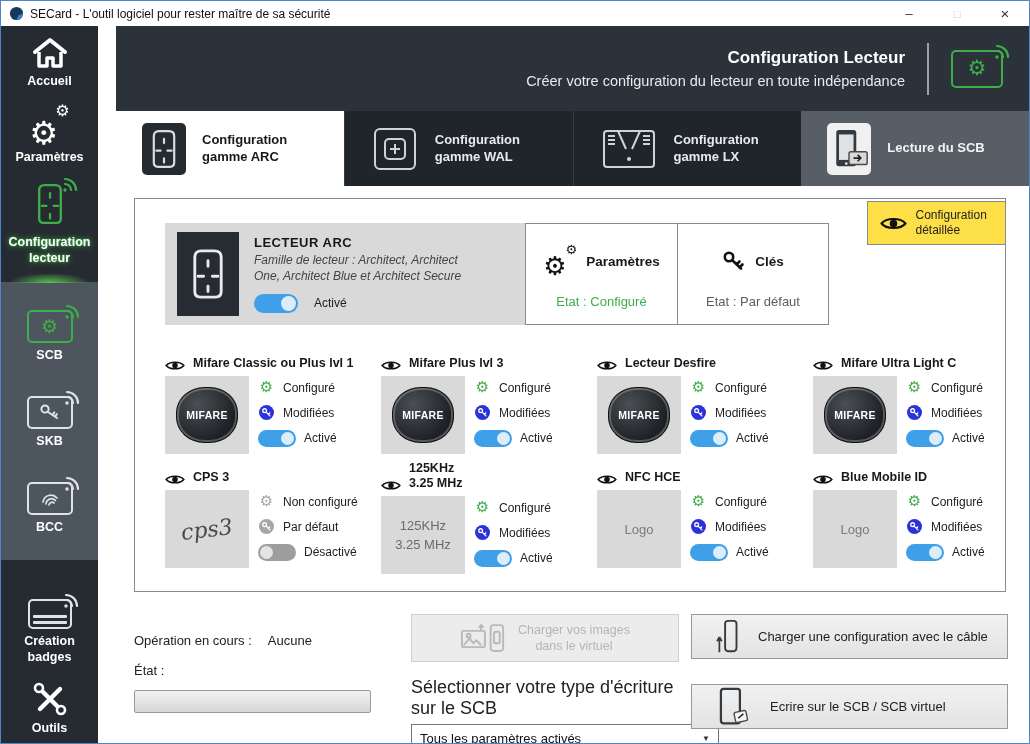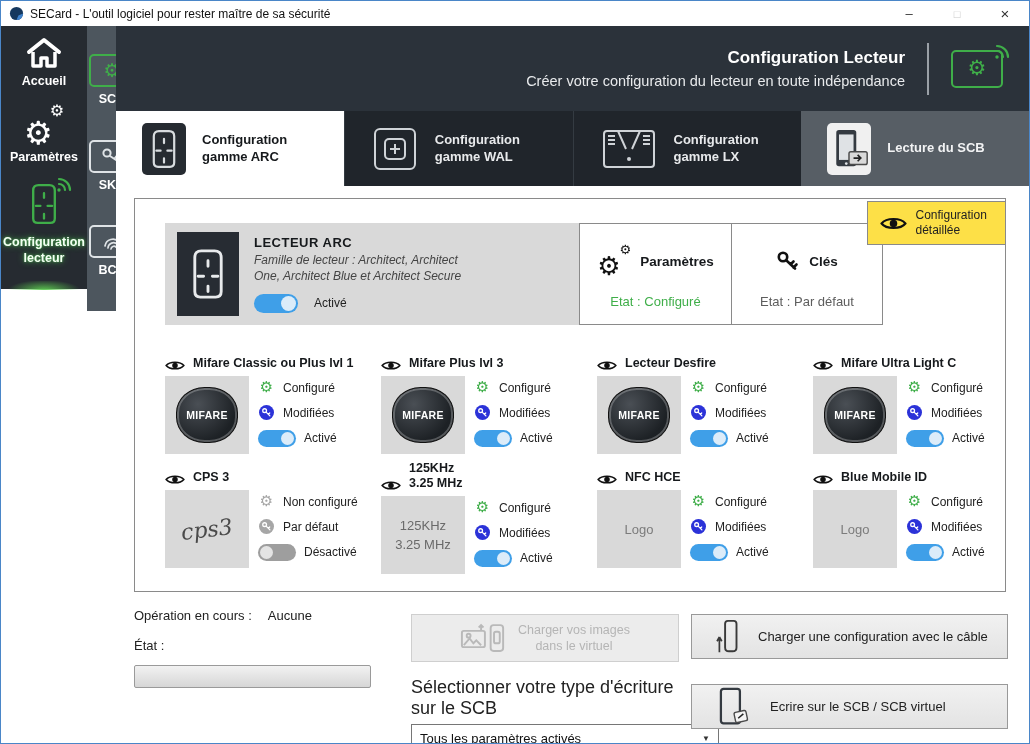--- a/index.html
+++ b/index.html
@@ -9,21 +9,21 @@
   
   .titlebar{height:25px;background:#fff;display:flex;align-items:center;padding-left:8px;position:relative;}
   .app-ic{width:15px;height:15px;margin-right:6px;}
   .tb-title{font-size:12px;color:#111;}
   .tb-controls{position:absolute;right:0;top:0;height:25px;display:flex;}
   .tb-btn{width:48px;height:25px;display:flex;align-items:center;justify-content:center;font-size:13px;color:#333;}
   .tb-btn.max{color:#c9c9c9;font-size:11px;}
   .tb-btn.close{font-size:15px;}
 
   
-  .sidebar{position:absolute;left:0;top:25px;bottom:0;width:97px;display:flex;flex-direction:row;}
+  .sidebar{position:absolute;left:0;top:25px;bottom:0;width:97px;display:flex;flex-direction:column;}
   .side-sec1{background:#262b31;height:263px;position:relative;}
   .side-sec2{background:#4d565e;height:285px;}
   .side-sec3{background:#262b31;flex:1;}
   .side-item{display:flex;flex-direction:column;align-items:center;gap:5px;padding:11px 2px 6px 2px;cursor:pointer;}
   .side-label{font-size:12.5px;font-weight:bold;color:#fff;text-align:center;line-height:1.25;white-space:pre-line;}
   .side-label.active{color:#f4fff4;text-shadow:0 0 6px #4CAF50,0 0 2px #4CAF50;}
   .green-glow{position:absolute;left:0;right:0;bottom:-1px;height:9px;
     background:radial-gradient(60% 160% at 50% 100%, rgba(92,200,80,.95), rgba(92,200,80,0) 70%);}
   .gears{position:relative;width:40px;height:38px;color:#fff;}
   .gears .g1{position:absolute;left:0;bottom:-4px;font-size:32px;line-height:1;font-family:"DejaVu Sans",sans-serif;}
@@ -63,21 +63,21 @@
   .tab-icbox.white{background:#f0f0f0;}
 
   
   .content{position:absolute;left:0;right:0;top:160px;bottom:0;background:#fff;}
   .panel{position:absolute;left:18px;top:12px;width:872px;height:394px;border:1px solid #8a8a8a;background:#fff;}
   .detail-btn{position:absolute;right:-1px;top:2px;width:139px;height:44px;background:#fde047;border:1px solid #8a8a8a;
     display:flex;align-items:center;justify-content:center;gap:9px;cursor:pointer;}
   .detail-btn span{font-size:12px;color:#222;line-height:1.25;}
 
   .reader-strip{position:absolute;left:30px;top:24px;display:flex;}
-  .lecteur-box{width:414px;height:102px;background:#d9d9d9;display:flex;align-items:center;padding:10px 12px;}
+  .lecteur-box{width:360px;height:102px;background:#d9d9d9;display:flex;align-items:center;padding:10px 12px;}
   .lecteur-ic{width:62px;height:84px;background:#272c33;display:flex;align-items:center;justify-content:center;flex:none;}
   .lecteur-texts{margin-left:15px;}
   .lecteur-name{font-size:13px;font-weight:bold;color:#16191c;letter-spacing:.5px;}
   .lecteur-family{font-size:12px;font-style:italic;color:#444;margin-top:3px;width:230px;line-height:1.3;}
   .lecteur-toggle-row{display:flex;align-items:center;gap:16px;margin-top:9px;}
   .pk-wrap{display:flex;border:1px solid #8a8a8a;height:102px;}
   .pk-box{width:151px;display:flex;flex-direction:column;align-items:center;background:#fff;cursor:pointer;}
   .pk-box + .pk-box{border-left:1px solid #8a8a8a;}
   .pk-head{display:flex;align-items:center;gap:9px;margin-top:22px;height:30px;}
   .pk-title{font-size:13.5px;font-weight:bold;color:#16191c;}
@@ -110,21 +110,21 @@
   .tech-states{display:flex;flex-direction:column;gap:8px;padding-top:3px;}
   .state-row{display:flex;align-items:center;gap:8px;height:17px;}
   .state-label{font-size:12px;color:#222;}
   .gear-ic{font-family:"DejaVu Sans",sans-serif;font-size:15px;line-height:1;color:#3fae49;width:17px;text-align:center;}
   .gear-ic.gray{color:#a6a6a6;}
   .key-ic{color:#2b32d8;width:17px;display:flex;justify-content:center;}
   .key-ic.gray{color:#a6a6a6;}
   .state-row .toggle{margin-top:2px;}
 
   
-  .footer-left{position:absolute;left:18px;top:422px;width:260px;}
+  .footer-left{position:absolute;left:18px;top:447px;width:260px;}
   .op-row{font-size:13px;color:#222;display:flex;gap:16px;}
   .etat-label{font-size:13px;color:#222;margin-top:15px;}
   .progress{margin-top:12px;width:237px;height:23px;border:1px solid #9a9a9a;border-radius:2px;
     background:linear-gradient(#f2f2f2,#d6d6d6);}
   .footer-mid{position:absolute;left:295px;top:428px;width:268px;}
   .btn-disabled{width:268px;height:48px;background:#ececec;border:1px solid #cfcfcf;display:flex;align-items:center;
     justify-content:center;gap:12px;color:#b5b5b5;font-size:12.5px;line-height:1.3;}
   .btn-disabled .lbl{white-space:pre-line;text-align:center;}
   .write-label{font-size:18px;color:#222;margin-top:15px;}
   .selectbox{margin-top:5px;width:308px;height:28px;border:1px solid #767676;background:#fff;display:flex;align-items:center;

